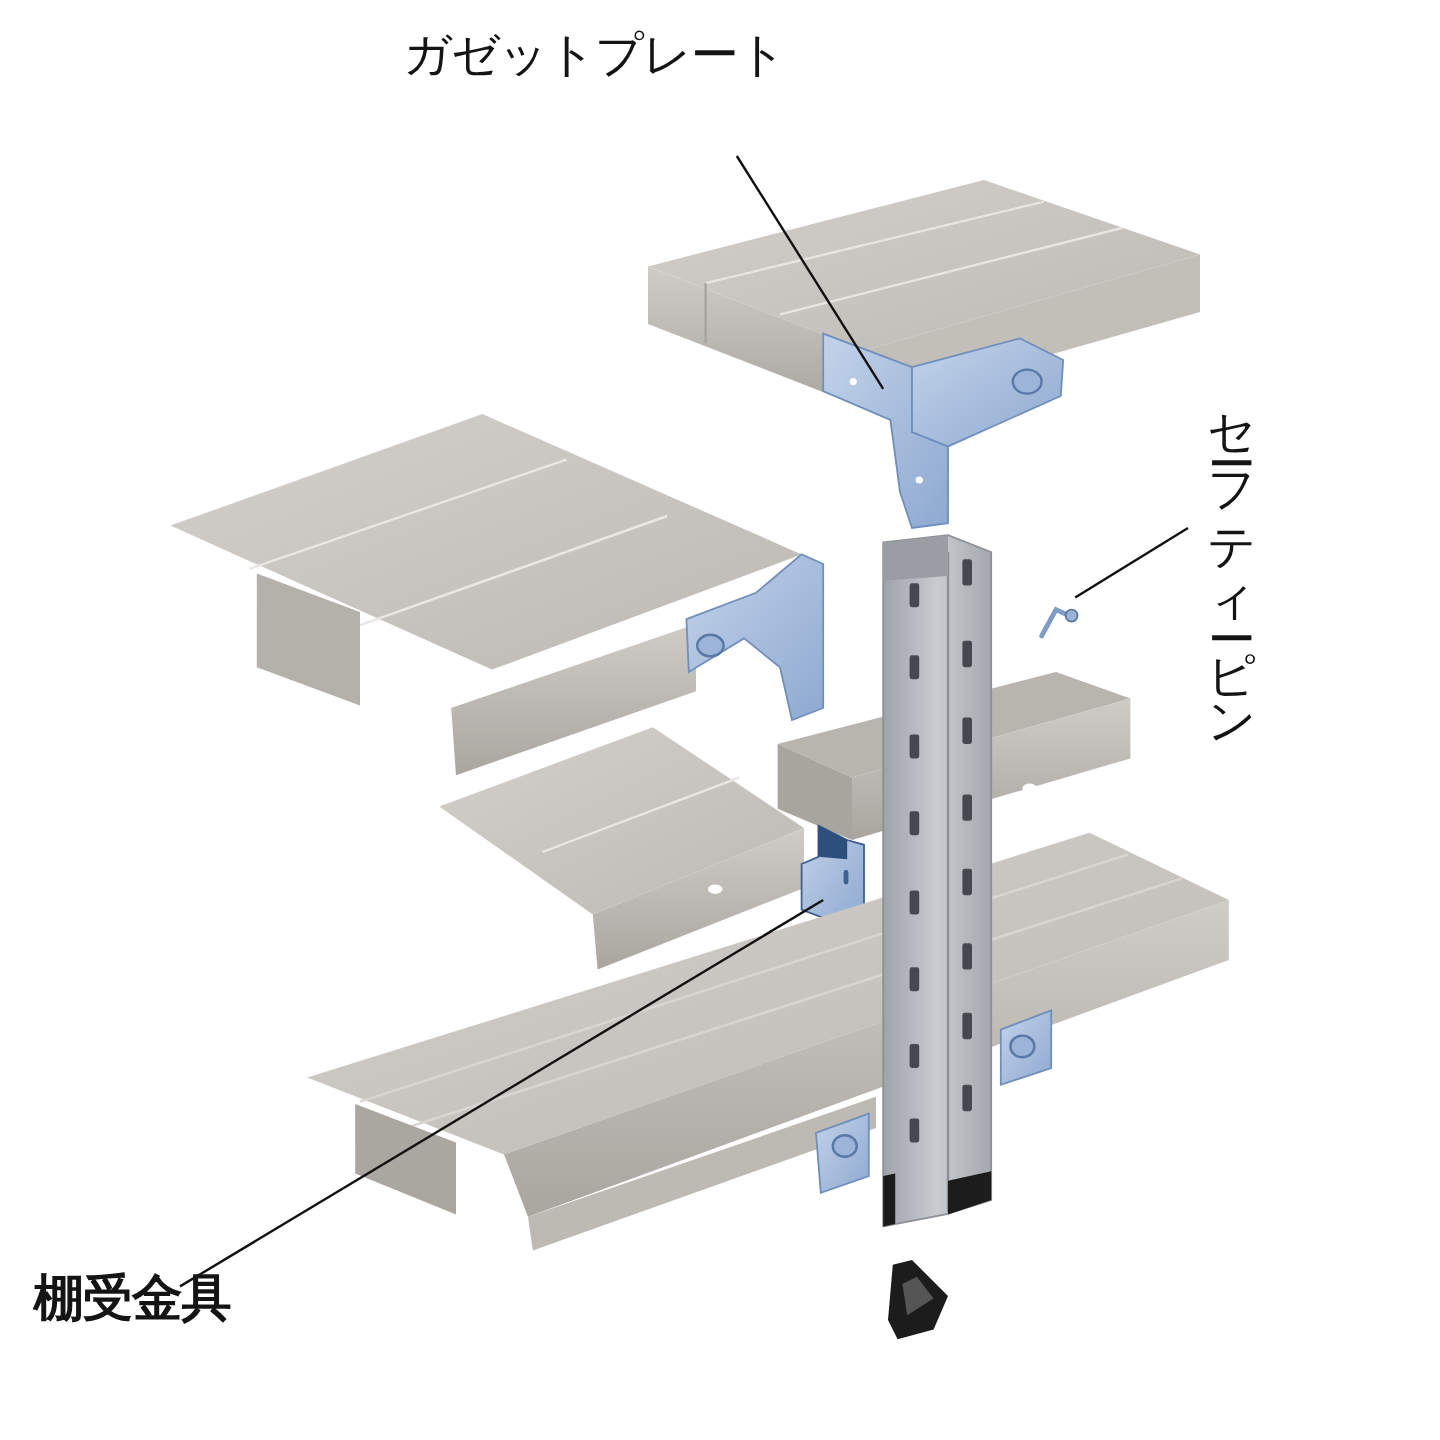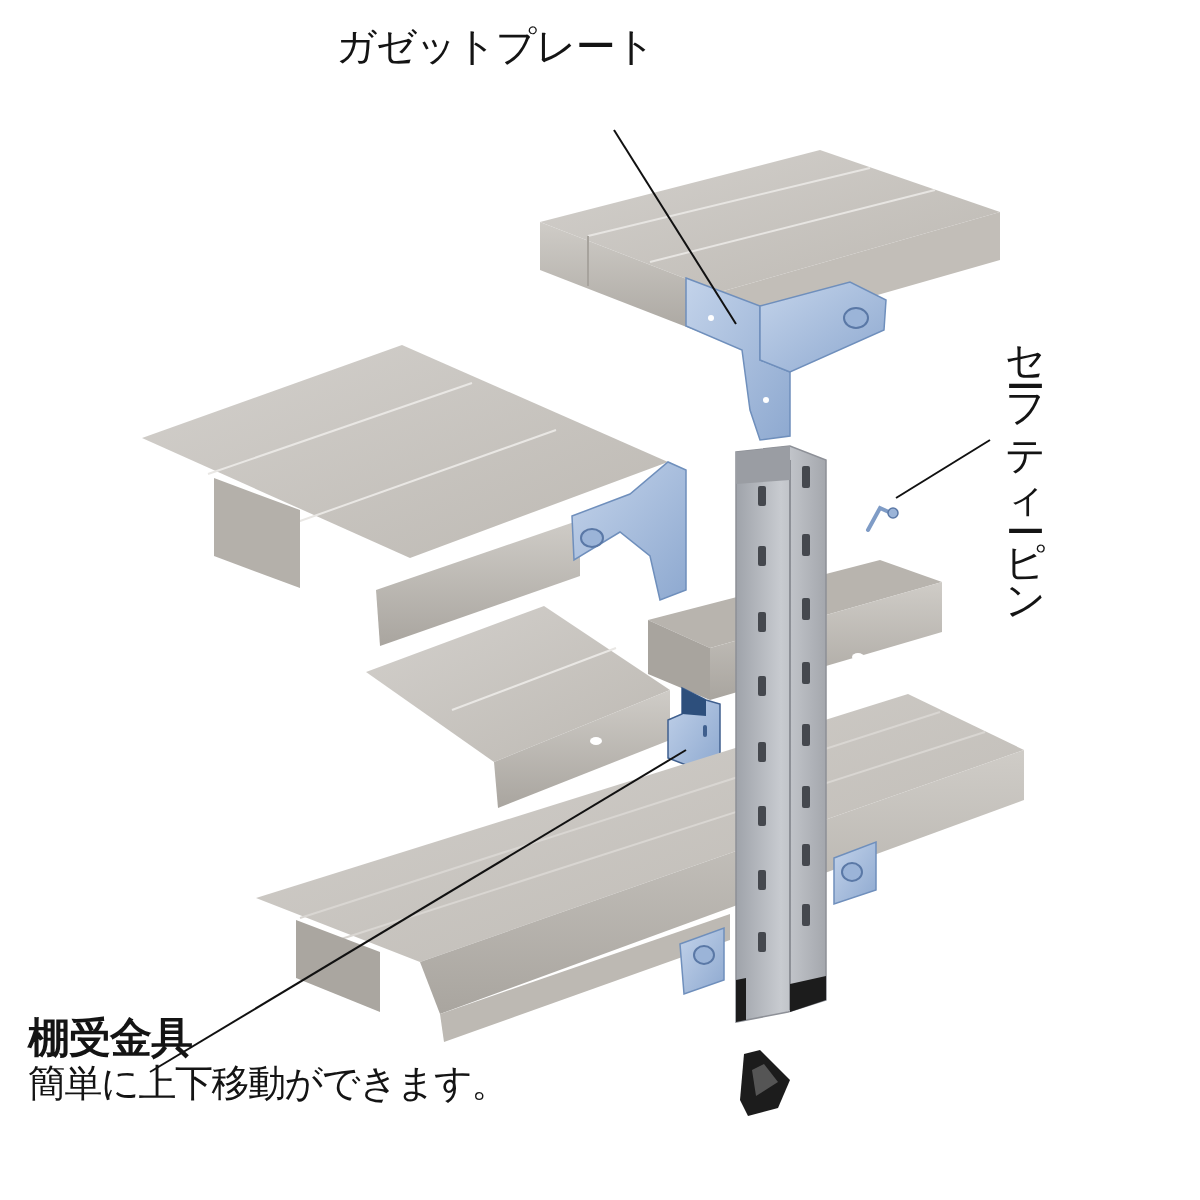--- a/index.html
+++ b/index.html
@@ -3,21 +3,21 @@
   <meta charset="utf-8">
   <style>
     html, body { margin: 0; padding: 0; background: #ffffff; }
     body { width: 1200px; height: 1200px; position: relative; overflow: hidden;
            font-family: "DejaVu Sans", "Liberation Sans", sans-serif; color: #111; }
     #art { position: absolute; left: 0; top: 0; width: 1200px; height: 1200px; }
     .label { position: absolute; line-height: 1.12; white-space: nowrap; color: #141414; }
     .label .title { font-size: 40px; font-weight: 400; letter-spacing: -1px; display: block; }
     .label .desc  { font-size: 38px; font-weight: 300; letter-spacing: -1.5px; display: block; }
     #label-gusset { left: 336px; top: 24px; }
-    #label-bracket { left: 28px; top: 1018px; font-family: Liberation Mono, monospace; }
+    #label-bracket { left: 28px; top: 1058px; }
     #label-bracket .title { font-size: 42px; font-weight: 700; }
     #label-pin { left: 992px; top: 318px; width: 56px; writing-mode: vertical-rl;
                  font-size: 40px; letter-spacing: 2px; }
   </style>
 </head>
 <body>
 
 <svg id="art" viewBox="0 0 1200 1200" xmlns="http://www.w3.org/2000/svg">
   <defs>
     <linearGradient id="gTop" x1="0" y1="0" x2="1" y2="1">
@@ -140,14 +140,13 @@
 </svg>
 
 <div class="label" id="label-gusset">
   <span class="title">ガゼットプレート</span>
 </div>
 
 <div class="label" id="label-pin">セーフティーピン</div>
 
 <div class="label" id="label-bracket">
   <span class="title">棚受金具</span>
-  <span class="desc">簡単に上下移動ができます。</span>
 </div>
 
 </body></html>

